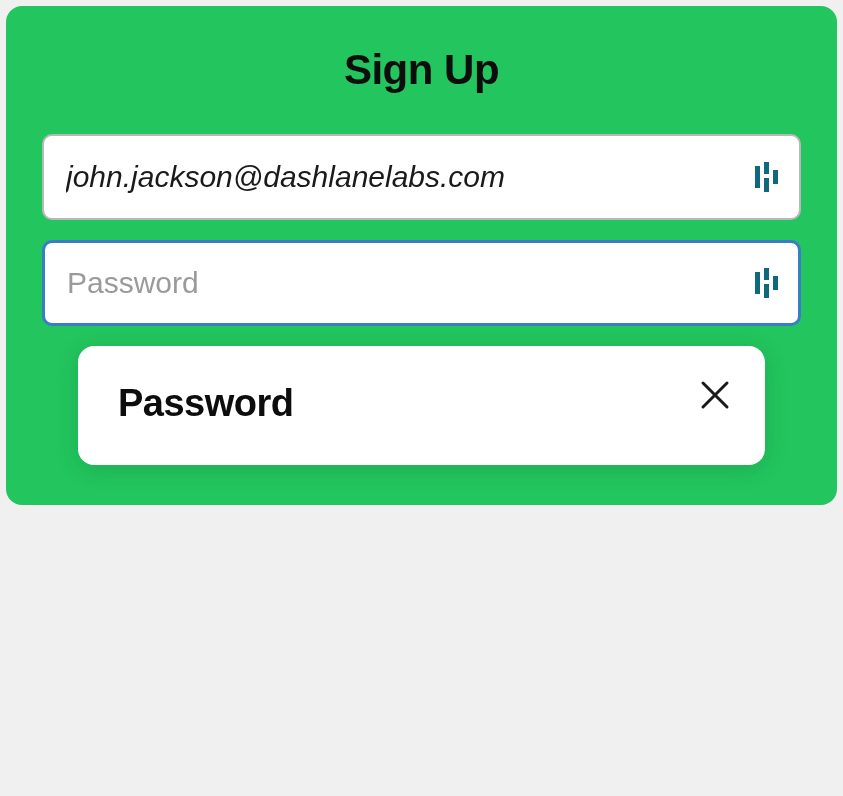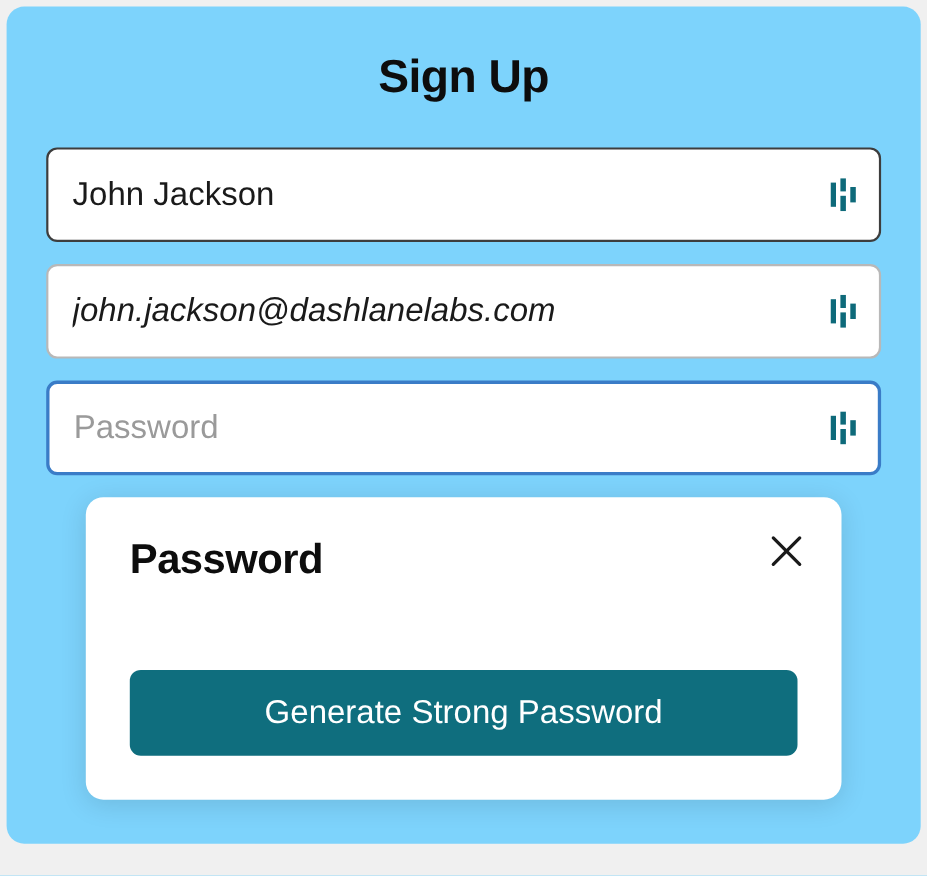--- a/index.html
+++ b/index.html
@@ -10,21 +10,21 @@
     
     body {
       font-family: -apple-system, BlinkMacSystemFont, 'Segoe UI', Helvetica, Arial, sans-serif;
       background: #f0f0f0;
       width: 843px;
       height: 796px;
       overflow: hidden;
     }
     
     .card {
-      background: #7dd3fc;
+      background: #22c55e;
       border-radius: 16px;
       margin: 6px;
       padding: 40px 36px;
       position: relative;
     }
     
     .title {
       font-size: 42px;
       font-weight: 700;
       text-align: center;
@@ -118,31 +118,20 @@
       font-weight: 500;
       cursor: pointer;
     }
   </style>
 </head>
 <body>
 
 <div class="card">
   <h1 class="title">Sign Up</h1>
 
-  <div class="input-wrapper">
-    <input type="text" class="input-field input-name" value="John Jackson" style="">
-    <span class="dashlane-icon">
-      <svg viewBox="0 0 26 30" fill="#0e6a7a">
-        <rect x="0" y="4" width="5" height="22"></rect>
-        <rect x="9" y="0" width="5" height="12"></rect>
-        <rect x="9" y="16" width="5" height="14"></rect>
-        <rect x="18" y="8" width="5" height="14"></rect>
-      </svg>
-    </span>
-  </div>
 
   <div class="input-wrapper">
     <input type="text" class="input-field input-email" value="john.jackson@dashlanelabs.com" style="">
     <span class="dashlane-icon">
       <svg viewBox="0 0 26 30" fill="#0e6a7a">
         <rect x="0" y="4" width="5" height="22"></rect>
         <rect x="9" y="0" width="5" height="12"></rect>
         <rect x="9" y="16" width="5" height="14"></rect>
         <rect x="18" y="8" width="5" height="14"></rect>
       </svg>
@@ -164,15 +153,14 @@
   <div class="popup">
     <div class="popup-title">Password</div>
     <button class="close-btn">
       <span>
         <svg width="32" height="32" viewBox="0 0 32 32" stroke="#1a1a1a" stroke-width="3" stroke-linecap="round">
           <line x1="4" y1="4" x2="28" y2="28"></line>
           <line x1="28" y1="4" x2="4" y2="28"></line>
         </svg>
       </span>
     </button>
-    <button class="generate-btn">Generate Strong Password</button>
   </div>
 </div>
 
 </body></html>

